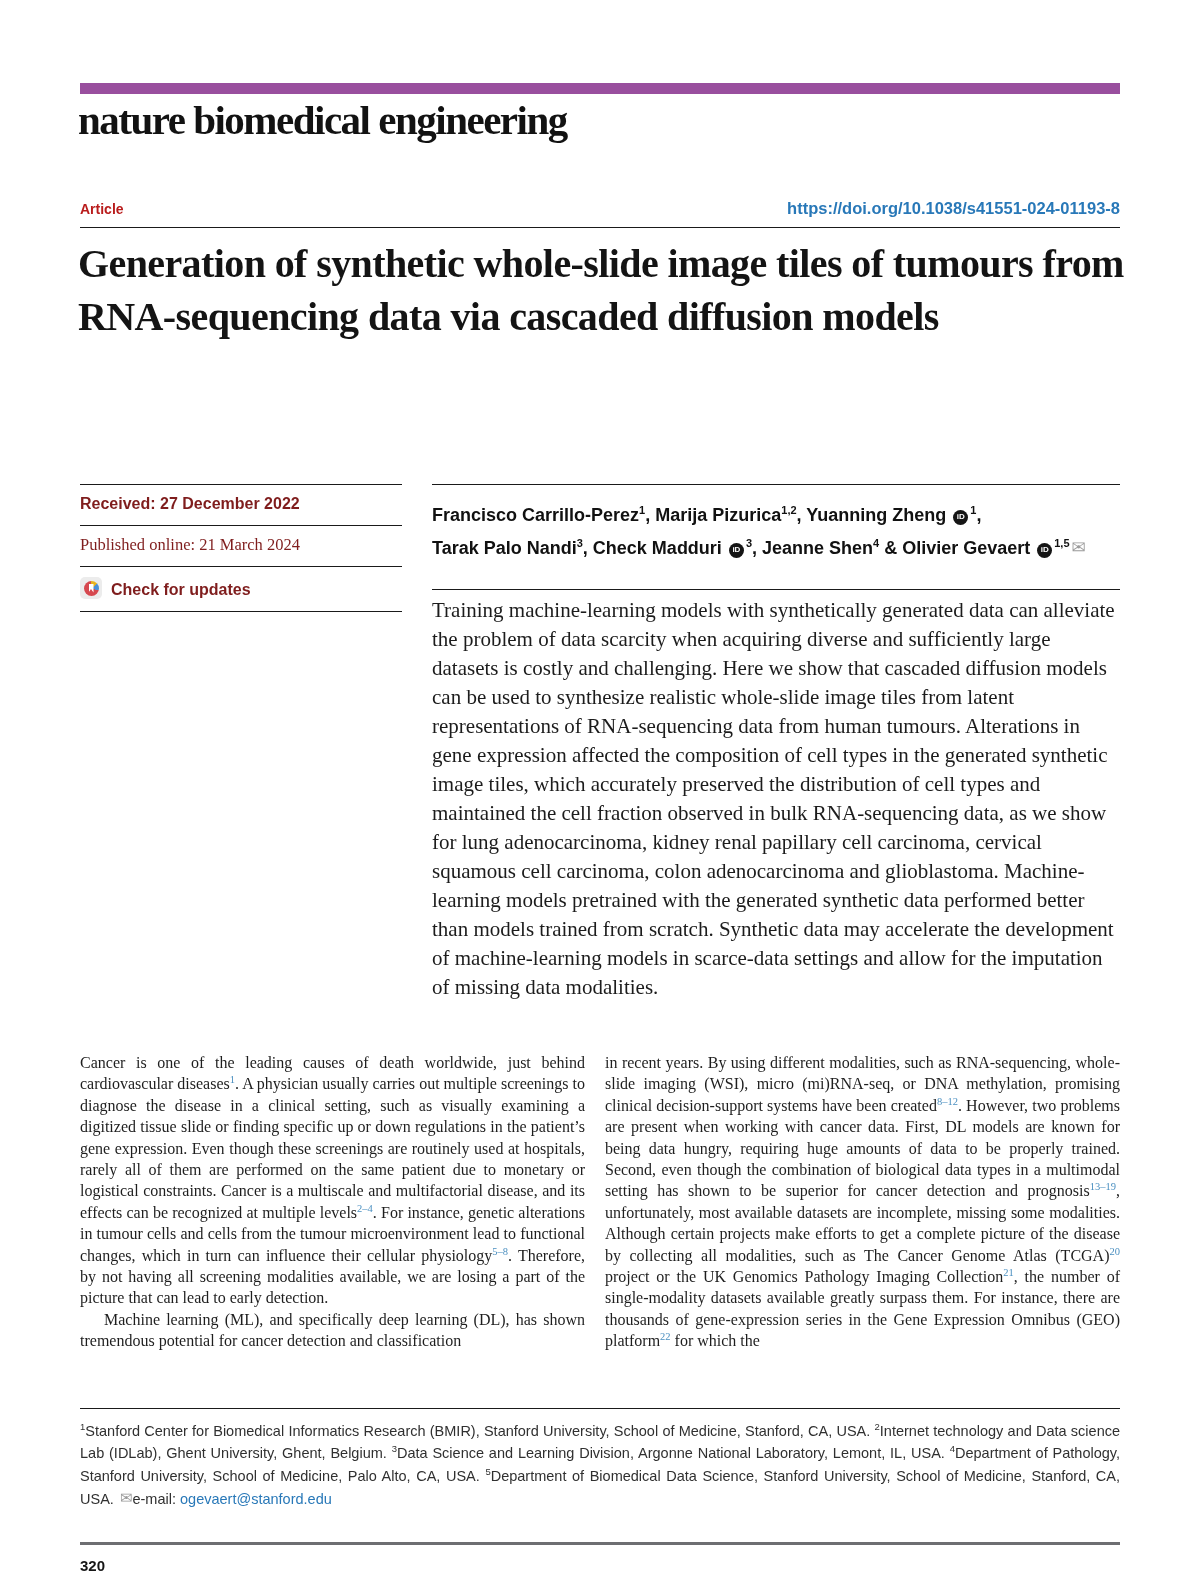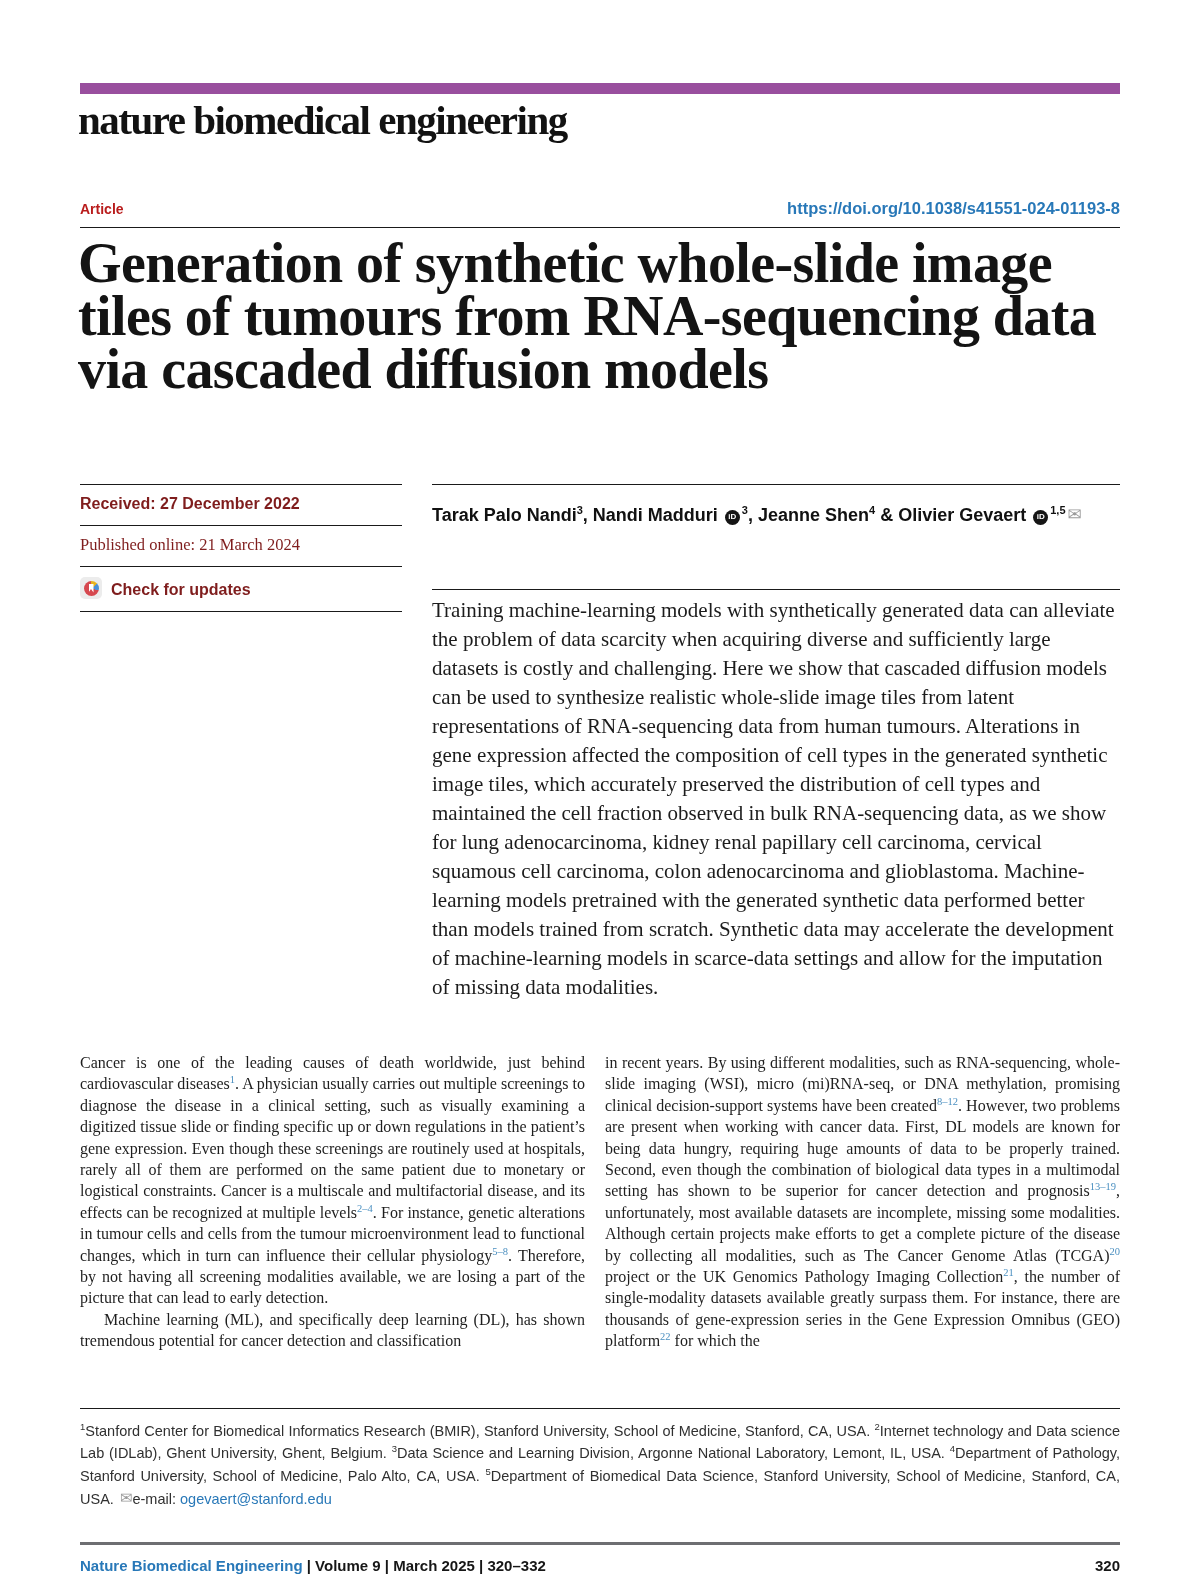--- a/index.html
+++ b/index.html
@@ -16,21 +16,21 @@
   
   .brand-bar{position:absolute;left:80px;top:67px;width:1040px;height:11px;background:var(--brand-purple);}
   .logo{position:absolute;left:78px;top:80px;font-family:"Liberation Serif",serif;font-weight:bold;
     font-size:41px;letter-spacing:-1.5px;color:#121212;}
   .header-row{position:absolute;left:80px;top:183px;width:1040px;display:flex;justify-content:space-between;align-items:baseline;}
   .article-type{font-size:14px;font-weight:bold;color:#b91c1c;}
   .doi-link{font-size:16.5px;font-weight:bold;color:var(--link-blue);text-decoration:none;cursor:pointer;}
   .rule-header{position:absolute;left:80px;top:211px;width:1040px;border-top:1.5px solid #1a1a1a;}
   
   .title{position:absolute;left:78px;top:221px;width:1050px;margin:0;font-family:"Liberation Serif",serif;
-    font-size:56px;line-height:53px;font-weight:bold;letter-spacing:-0.6px;color:#141414;}
+    font-size:40px;line-height:53px;font-weight:bold;letter-spacing:-0.6px;color:#141414;}
   
   .meta-grid{position:absolute;left:80px;top:468px;width:1040px;display:flex;gap:30px;}
   .dates-col{width:322px;flex:none;border-bottom:1px solid #1a1a1a;align-self:flex-start;}
   .date-row{border-top:1px solid #1a1a1a;padding:10px 0 12px;font-size:16px;font-weight:bold;color:#7f1d1d;}
   .date-row.serif{font-family:"Liberation Serif",serif;font-weight:normal;font-size:16.5px;padding:9px 0 11px;}
   .check-row{display:flex;align-items:flex-end;gap:9px;cursor:pointer;}
   .crossmark{width:22px;height:22px;border-radius:5px;background:#ececec;display:inline-flex;align-items:center;justify-content:center;flex:none;}
   .crossmark-circle{width:15px;height:15px;border-radius:50%;position:relative;
     background:conic-gradient(#e8b320 0deg 50deg,#4a90d9 50deg 105deg,#d6484f 105deg 360deg);}
   .crossmark-circle::after{content:'';position:absolute;left:5px;top:3px;width:5px;height:9px;background:#fff;
@@ -88,38 +88,36 @@
       <div class="date-row serif">Published online: 21 March 2024</div>
       <div class="date-row check-row">
         <span class="crossmark">
             <span class="crossmark-circle"></span>
           </span>
         <span>Check for updates</span>
       </div>
     </div>
     <div class="right-col">
       <div class="authors">
-        <div><span>Tarak Palo Nandi</span><sup>3</sup><span>, Nandi Madduri </span><span class="inline-icon orcid-icon">iD</span><sup>3</sup><span>, Jeanne Shen</span><sup>4</sup><span> &amp; Olivier Gevaert </span><span class="inline-icon orcid-icon">iD</span><sup>1,5</sup><span class="inline-icon envelope-icon">✉</span></div>
+        <div><span>Francisco Carrillo-Perez</span><sup>1</sup><span>, Marija Pizurica</span><sup>1,2</sup><span>, Yuanning Zheng </span><span class="inline-icon orcid-icon">iD</span><sup>1</sup><span>,</span></div>
+        <div><span>Tarak Palo Nandi</span><sup>3</sup><span>, Check Madduri </span><span class="inline-icon orcid-icon">iD</span><sup>3</sup><span>, Jeanne Shen</span><sup>4</sup><span> &amp; Olivier Gevaert </span><span class="inline-icon orcid-icon">iD</span><sup>1,5</sup><span class="inline-icon envelope-icon">✉</span></div>
       </div>
       <div class="abstract">Training machine-learning models with synthetically generated data can alleviate the problem of data scarcity when acquiring diverse and sufficiently large datasets is costly and challenging. Here we show that cascaded diffusion models can be used to synthesize realistic whole-slide image tiles from latent representations of RNA-sequencing data from human tumours. Alterations in gene expression affected the composition of cell types in the generated synthetic image tiles, which accurately preserved the distribution of cell types and maintained the cell fraction observed in bulk RNA-sequencing data, as we show for lung adenocarcinoma, kidney renal papillary cell carcinoma, cervical squamous cell carcinoma, colon adenocarcinoma and glioblastoma. Machine-learning models pretrained with the generated synthetic data performed better than models trained from scratch. Synthetic data may accelerate the development of machine-learning models in scarce-data settings and allow for the imputation of missing data modalities.</div>
     </div>
   </div>
 
   <div class="body-cols">
     <div class="bcol1">
       <p class="body-par"><span>Cancer is one of the leading causes of death worldwide, just behind cardiovascular diseases</span><sup class="link-text">1</sup><span>. A physician usually carries out multiple screenings to diagnose the disease in a clinical setting, such as visually examining a digitized tissue slide or finding specific up or down regulations in the patient’s gene expression. Even though these screenings are routinely used at hospitals, rarely all of them are performed on the same patient due to monetary or logistical constraints. Cancer is a multiscale and multifactorial disease, and its effects can be recognized at multiple levels</span><sup class="link-text">2–4</sup><span>. For instance, genetic alterations in tumour cells and cells from the tumour microenvironment lead to functional changes, which in turn can influence their cellular physiology</span><sup class="link-text">5–8</sup><span>. Therefore, by not having all screening modalities available, we are losing a part of the picture that can lead to early detection.</span></p>
       <p class="body-par indent"><span>Machine learning (ML), and specifically deep learning (DL), has shown tremendous potential for cancer detection and classification</span></p>
     </div>
     <div class="bcol2">
       <p class="body-par"><span>in recent years. By using different modalities, such as RNA-sequencing, whole-slide imaging (WSI), micro (mi)RNA-seq, or DNA methylation, promising clinical decision-support systems have been created</span><sup class="link-text">8–12</sup><span>. However, two problems are present when working with cancer data. First, DL models are known for being data hungry, requiring huge amounts of data to be properly trained. Second, even though the combination of biological data types in a multimodal setting has shown to be superior for cancer detection and prognosis</span><sup class="link-text">13–19</sup><span>, unfortunately, most available datasets are incomplete, missing some modalities. Although certain projects make efforts to get a complete picture of the disease by collecting all modalities, such as The Cancer Genome Atlas (TCGA)</span><sup class="link-text">20</sup><span> project or the UK Genomics Pathology Imaging Collection</span><sup class="link-text">21</sup><span>, the number of single-modality datasets available greatly surpass them. For instance, there are thousands of gene-expression series in the Gene Expression Omnibus (GEO) platform</span><sup class="link-text">22</sup><span> for which the</span></p>
     </div>
   </div>
 
   <div class="footnotes"><sup>1</sup><span>Stanford Center for Biomedical Informatics Research (BMIR), Stanford University, School of Medicine, Stanford, CA, USA. </span><sup>2</sup><span>Internet technology and Data science Lab (IDLab), Ghent University, Ghent, Belgium. </span><sup>3</sup><span>Data Science and Learning Division, Argonne National Laboratory, Lemont, IL, USA. </span><sup>4</sup><span>Department of Pathology, Stanford University, School of Medicine, Palo Alto, CA, USA. </span><sup>5</sup><span>Department of Biomedical Data Science, Stanford University, School of Medicine, Stanford, CA, USA. </span><span class="inline-icon envelope-icon">✉</span><span>e-mail: </span><span class="link-text">ogevaert@stanford.edu</span></div>
 
   <div class="page-footer">
-    <div>
-      <span class="footer-journal">Nature Biomedical Engineering</span><span> | Volume 9 | March 2025 | 320–332</span>
-    </div>
     <span>320</span>
   </div>
 
 </div>
 
 </body></html>

